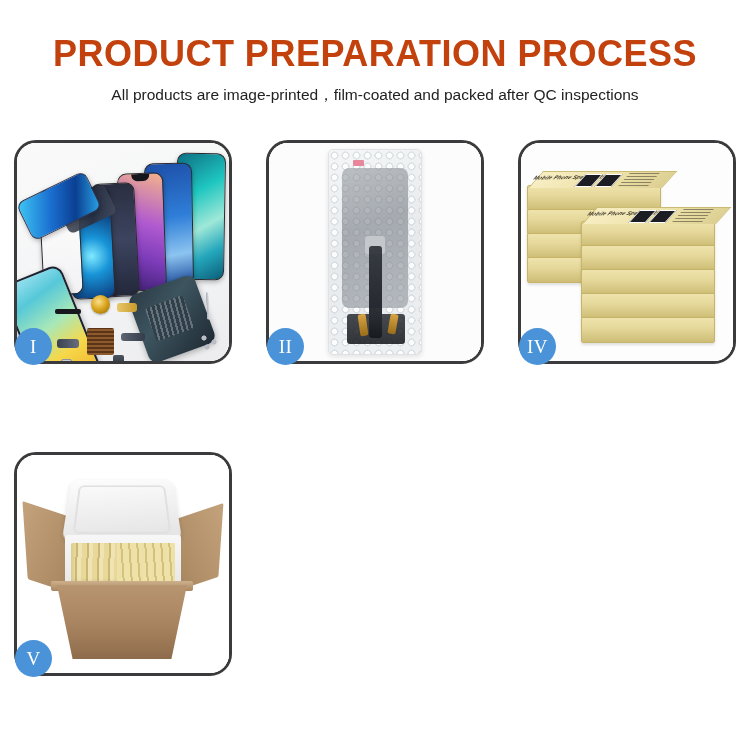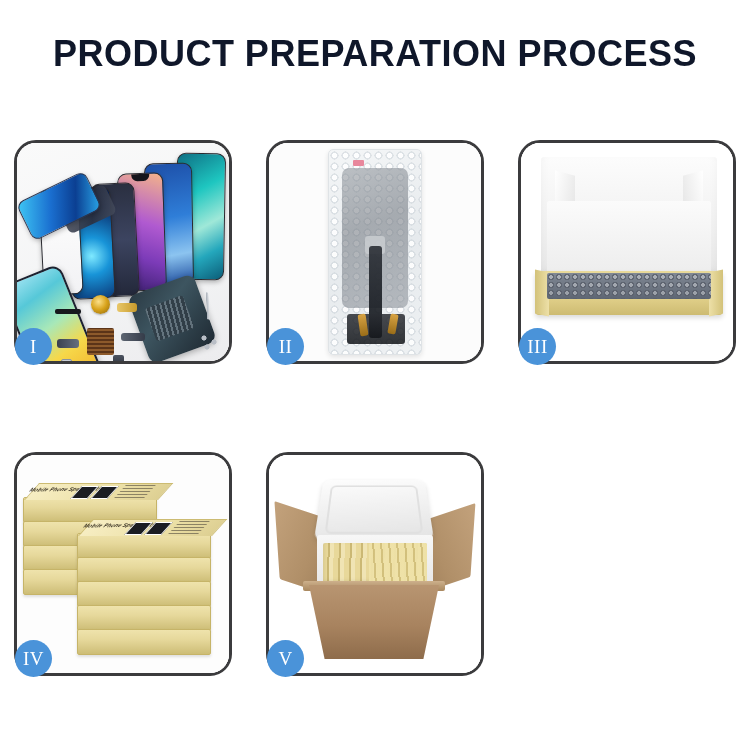--- a/index.html
+++ b/index.html
@@ -22,21 +22,21 @@
     top: 0;
     width: 750px;
     text-align: center;
   }
   #page-title {
     margin: 0;
     padding-top: 33px;
     font-size: 36px;
     font-weight: bold;
     letter-spacing: 0.5px;
-    color: #0f172a;
+    color: #c2410c;
     font-family: "Liberation Sans", sans-serif;
     white-space: nowrap;
   }
   #page-subtitle {
     margin: 0;
     padding-top: 10px;
     font-size: 15.5px;
     font-weight: normal;
     color: #222222;
     font-family: "Liberation Sans", sans-serif;
@@ -490,20 +490,21 @@
     background: linear-gradient(170deg,rgba(235,238,240,.75),rgba(248,250,251,.25));
     transform: rotate(14deg);
     border-radius: 3px;
   }
 </style>
 </head>
 <body>
 
 <div id="header">
   <h1 id="page-title">PRODUCT PREPARATION PROCESS</h1>
+  <p id="page-subtitle">All products are image-printed，film-coated and packed after QC inspections</p>
 </div>
 
 <div id="panel-grid">
 
   <div class="panel">
     <div class="panel-inner">
       <div class="p1-bg"></div>
       <div class="phone ph-teal"></div>
       <div class="phone ph-blue"></div>
       <div class="phone ph-purple">
@@ -544,36 +545,20 @@
         <div class="lcd-flex"></div>
         <div class="lcd-bottomblk"></div>
         <div class="lcd-gold-l"></div>
         <div class="lcd-gold-r"></div>
         <div class="pink-label"></div>
       </div>
     </div>
     <div class="badge">II</div>
   </div>
 
-  <div class="panel">
-    <div class="panel-inner">
-      <div class="p3-bg"></div>
-      <div class="p3-lid">
-        <div class="p3-lid-flapL"></div>
-        <div class="p3-lid-flapR"></div>
-      </div>
-      <div class="p3-foam"></div>
-      <div class="p3-tray">
-        <div class="p3-tray-edgeL"></div>
-        <div class="p3-tray-edgeR"></div>
-        <div class="p3-tray-inner"></div>
-      </div>
-    </div>
-    <div class="badge">III</div>
-  </div>
 
   <div class="panel">
     <div class="panel-inner">
       <div class="p4-bg"></div>
       <div class="stack">
         <div class="sbox p4-back">
           <div class="top-face"></div>
           <div class="lbl">Mobile Phone Spare Parts</div>
           <div class="scr1"></div>
           <div class="scr2"></div>

